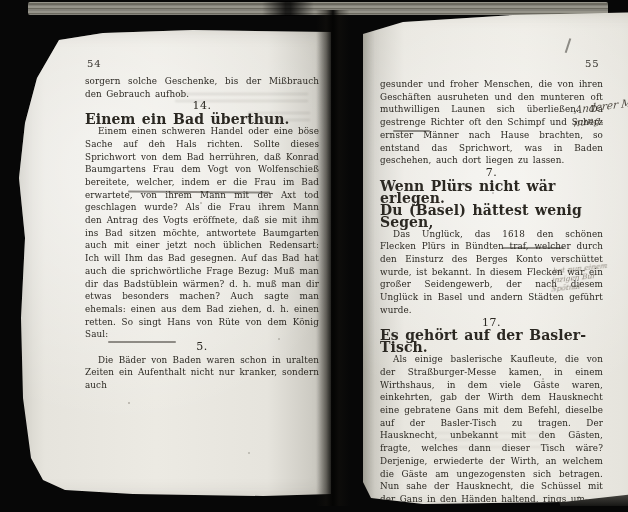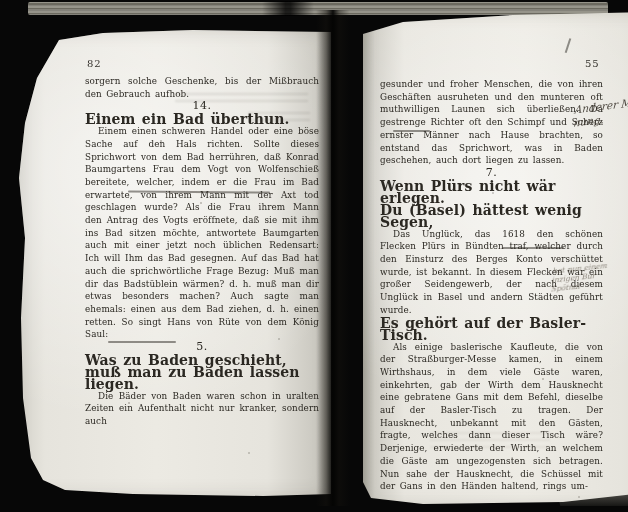--- a/index.html
+++ b/index.html
@@ -84,40 +84,40 @@
 </head>
 <body>
 
 <div class="stage">
 
   <div class="top-edges"></div>
   <div class="top-edges-gutter"></div>
   <div class="under-edges"></div>
 
   <div class="page page-left">
-    <div class="pageno pn-left">82</div>
+    <div class="pageno pn-left">54</div>
     <div class="col col-left">
       <p class="cont">sorgern solche Geschenke, bis der Mißbrauch den Gebrauch aufhob.</p>
       <p class="secnum">14.</p>
       <p class="sectitle">Einem ein Bad überthun.</p>
       <p class="body">Einem einen schweren Handel oder eine böse Sache auf den Hals richten. Sollte dieses Sprichwort von dem Bad herrühren, daß Konrad Baumgartens Frau dem Vogt von Wolfenschieß bereitete, welcher, indem er die Frau im Bad erwartete, von ihrem Mann mit der Axt tod geschlagen wurde? Als die Frau ihrem Mann den Antrag des Vogts eröffnete, daß sie mit ihm ins Bad sitzen möchte, antwortete Baumgarten auch mit einer jetzt noch üblichen Redensart: Ich will Ihm das Bad gesegnen. Auf das Bad hat auch die sprichwörtliche Frage Bezug: Muß man dir das Badstüblein wärmen? d. h. muß man dir etwas besonders machen? Auch sagte man ehemals: einen aus dem Bad ziehen, d. h. einen retten. So singt Hans von Rüte von dem König Saul:</p>
       <p class="secnum">5.</p>
-      <p class="sectitle">Was zu Baden geschieht, muß man zu Baden lassen liegen.</p>
       <p class="body">Die Bäder von Baden waren schon in uralten Zeiten ein Aufenthalt nicht nur kranker, sondern auch</p>
     </div>
   </div>
 
   <div class="page page-right">
     <div class="pageno pn-right">55</div>
     <div class="col col-right">
       <p class="cont">gesunder und froher Menschen, die von ihren Geschäften ausruheten und den munteren oft muthwilligen Launen sich überließen. Da gestrenge Richter oft den Schimpf und Scherz ernster Männer nach Hause brachten, so entstand das Sprichwort, was in Baden geschehen, auch dort liegen zu lassen.</p>
       <p class="secnum">7.</p>
       <p class="sectitle" style="margin-top:0;">Wenn Plürs nicht wär erlegen.</p>
       <p class="sectitle">Du (Basel) hättest wenig Segen,</p>
       <p class="body">Das Unglück, das 1618 den schönen Flecken Plürs in Bündten traf, welcher durch den Einsturz des Berges Konto verschüttet wurde, ist bekannt. In diesem Flecken war ein großer Seidengewerb, der nach diesem Unglück in Basel und andern Städten geführt wurde.</p>
+      <p class="secnum">17.</p>
       <p class="sectitle">Es gehört auf der Basler-Tisch.</p>
       <p class="body">Als einige baslerische Kaufleute, die von der Straßburger-Messe kamen, in einem Wirthshaus, in dem viele Gäste waren, einkehrten, gab der Wirth dem Hausknecht eine gebratene Gans mit dem Befehl, dieselbe auf der Basler-Tisch zu tragen. Der Hausknecht, unbekannt mit den Gästen, fragte, welches dann dieser Tisch wäre? Derjenige, erwiederte der Wirth, an welchem die Gäste am ungezogensten sich betragen. Nun sahe der Hausknecht, die Schüssel mit der Gans in den Händen haltend, rings um-</p>
     </div>
   </div>
 
   <div class="gutter"></div>
 
   <div class="pencil u1"></div>
   <div class="pencil u2"></div>
   <div class="pencil u3"></div>

